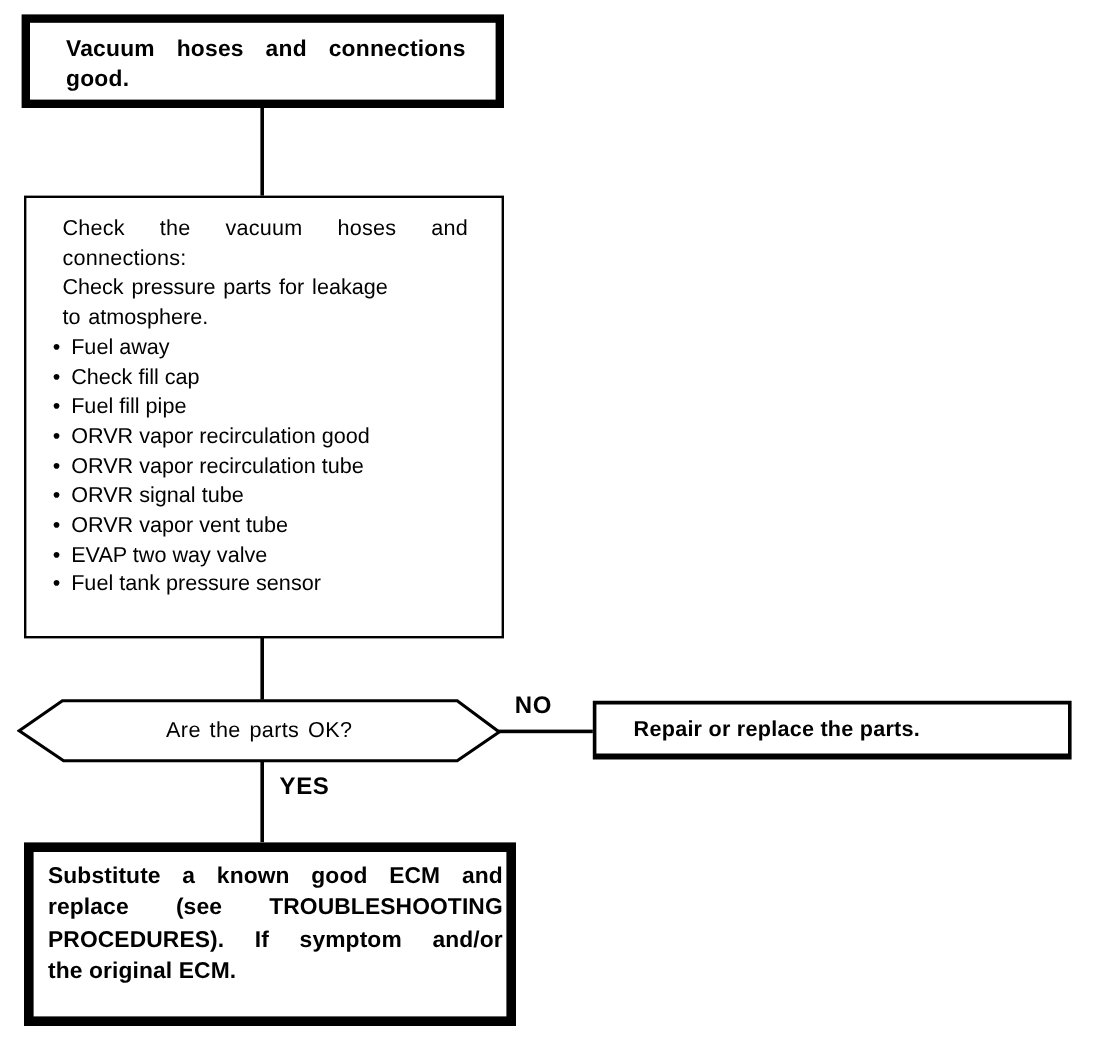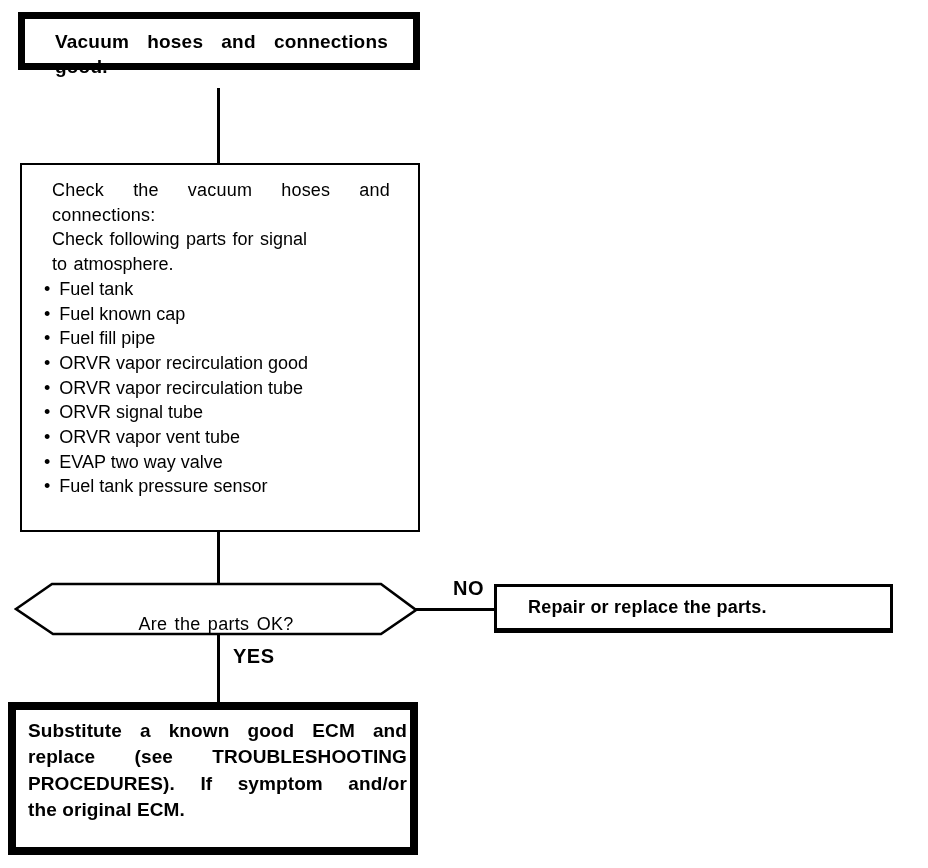--- a/index.html
+++ b/index.html
@@ -19,21 +19,21 @@
   .node {
     position: absolute;
     background: #ffffff;
     border-style: solid;
     border-color: #000;
   }
   .vline, .hline { position: absolute; background: #000; }
 
   
   .start-box {
-    left: 18px; top: 12px; width: 402px; height: 58px;
+    left: 18px; top: 12px; width: 402px; height: 78px;
     border-width: 7px;
     padding: 10px 26px 0 30px;
   }
   .start-box .lines { width: 333px; }
   .start-box .line {
     font-size: 19px; font-weight: bold; line-height: 25px;
     letter-spacing: 0.2px;
   }
   .start-box .line:first-child { text-align: justify; text-align-last: justify; }
 
@@ -47,50 +47,50 @@
   .check-heading { width: 338px; font-weight: normal; letter-spacing: 0.2px; }
   .check-heading .line:first-child { text-align: justify; text-align-last: justify; }
   .check-sub { font-weight: normal; word-spacing: 1.5px; }
   .check-list { margin-left: -8px; font-weight: normal; }
   .check-list .bullet-item::before { content: "\2022"; margin-right: 9px; }
 
   
   .decision { position: absolute; left: 14px; top: 582px; width: 404px; height: 54px; }
   .decision svg { position: absolute; left: 0; top: 0; }
   .decision-text {
-    position: absolute; left: 0; top: 16px; width: 404px; height: 52px;
+    position: absolute; left: 0; top: 0; width: 404px; height: 52px;
     display: flex; align-items: center; justify-content: center;
     font-size: 18px; letter-spacing: 0.3px; word-spacing: 2px;
   }
 
   
   .conn-start-check  { left: 217px; top: 88px;  width: 3px; height: 76px; }
   .conn-check-dec    { left: 217px; top: 530px; width: 3px; height: 53px; }
   .conn-dec-ecm      { left: 217px; top: 634px; width: 3px; height: 68px; }
   .conn-no           { left: 415px; top: 608px; width: 80px; height: 3px; }
 
   .branch-label {
     position: absolute;
     font-size: 20px; font-weight: bold; letter-spacing: 0.5px;
   }
-  .no-label  { left: 429px; top: 577px; margin-left: 24px; }
+  .no-label  { left: 429px; top: 577px; }
   .yes-label { left: 233px; top: 645px; }
 
   
   .repair-box {
     left: 494px; top: 584px; width: 399px; height: 49px;
     border-width: 3px; border-bottom-width: 5px;
     display: flex; align-items: center;
     padding-left: 31px;
     font-size: 18px; font-weight: bold; letter-spacing: 0.2px;
   }
 
   
   .ecm-box {
-    left: 8px; top: 702px; width: 410px; height: 153px;
+    left: 20px; top: 702px; width: 410px; height: 153px;
     border-width: 8px;
     padding: 8px 4px 0 12px;
     font-size: 19px; font-weight: bold; line-height: 26.4px;
     letter-spacing: 0.1px;
   }
   .ecm-box .lines { width: 379px; }
   .ecm-box .line:nth-child(-n+3) { text-align: justify; text-align-last: justify; }
 </style>
 </head>
 <body>
@@ -105,26 +105,26 @@
   </div>
 
   <div class="vline conn-start-check"></div>
 
   <div class="node check-box">
     <div class="check-heading">
         <div class="line">Check the vacuum hoses and</div>
         <div class="line">connections:</div>
       </div>
     <div class="check-sub">
-        <div class="line">Check following parts for signal</div>
+        <div class="line">Check pressure parts for leakage</div>
         <div class="line">to atmosphere.</div>
       </div>
     <div class="check-list">
-        <div class="bullet-item">Fuel tank</div>
-        <div class="bullet-item">Fuel known cap</div>
+        <div class="bullet-item">Fuel away</div>
+        <div class="bullet-item">Check fill cap</div>
         <div class="bullet-item">Fuel fill pipe</div>
         <div class="bullet-item">ORVR vapor recirculation good</div>
         <div class="bullet-item">ORVR vapor recirculation tube</div>
         <div class="bullet-item">ORVR signal tube</div>
         <div class="bullet-item">ORVR vapor vent tube</div>
         <div class="bullet-item">EVAP two way valve</div>
         <div class="bullet-item">Fuel tank pressure sensor</div>
       </div>
   </div>
 

